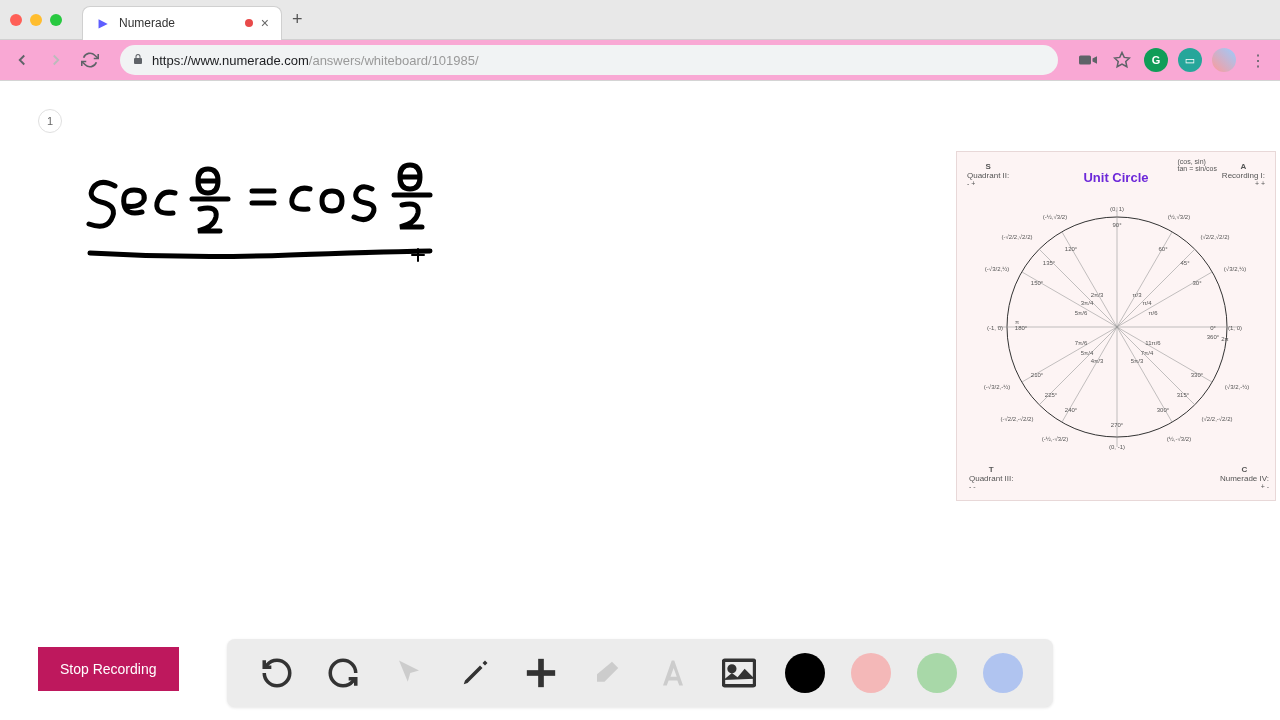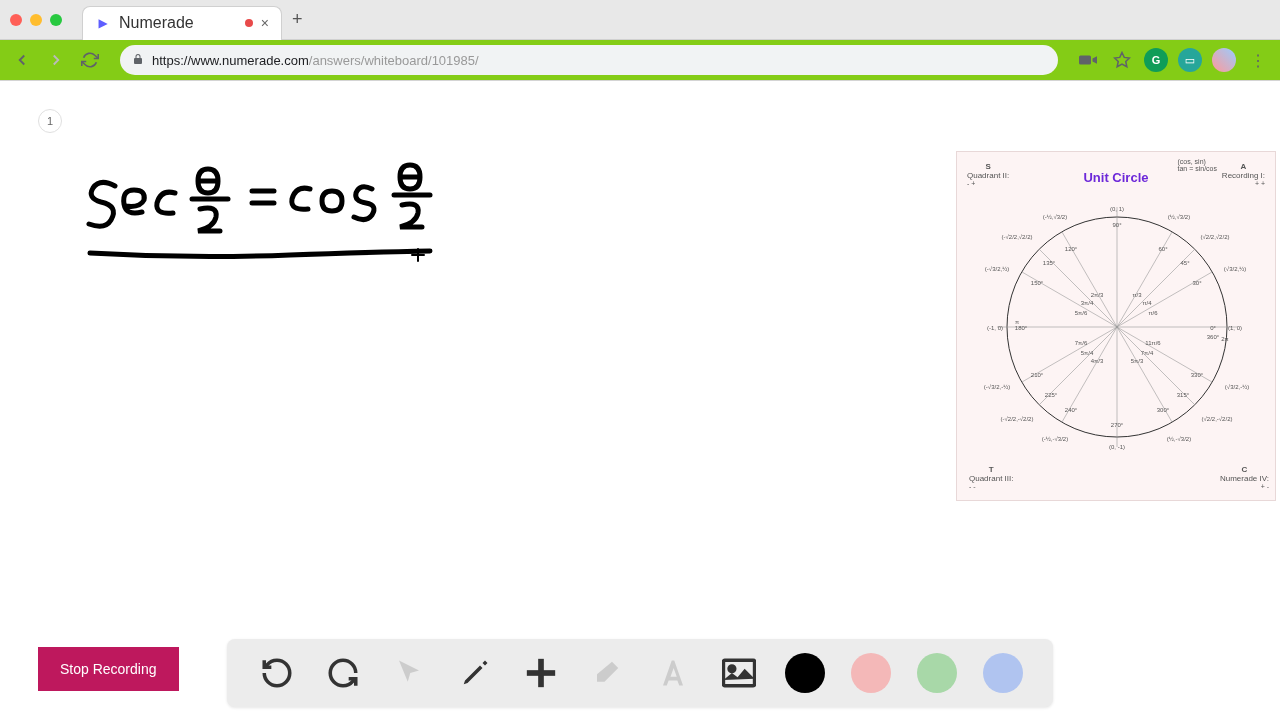--- a/index.html
+++ b/index.html
@@ -8,26 +8,26 @@
     
     .browser-chrome { background: #f1f1f1; border-bottom: 1px solid #d4d4d4; }
     .titlebar { height: 40px; display: flex; align-items: center; padding: 0 10px; background: #e8e8e8; border-bottom: 1px solid #d0d0d0; }
     .traffic-lights { display: flex; gap: 8px; margin-right: 20px; }
     .traffic-light { width: 12px; height: 12px; border-radius: 50%; }
     .tl-close { background: #ff5f57; }
     .tl-min { background: #ffbd2e; }
     .tl-max { background: #28c940; }
     .tab { display: flex; align-items: center; background: #fff; border-radius: 8px 8px 0 0; padding: 6px 12px; height: 34px; margin-top: 6px; gap: 8px; min-width: 200px; border: 1px solid #d0d0d0; border-bottom: none; }
     .tab-favicon { width: 16px; height: 16px; display: flex; align-items: center; justify-content: center; font-size: 12px; color: #5e5eff; }
-    .tab-title { font-size: 16px; color: #333; flex: 1; }
+    .tab-title { font-size: 12px; color: #333; flex: 1; }
     .tab-rec { width: 8px; height: 8px; background: #e84a4a; border-radius: 50%; }
     .tab-close { font-size: 14px; color: #666; cursor: pointer; }
     .new-tab { margin-left: 10px; font-size: 18px; color: #555; }
     
-    .toolbar { height: 40px; display: flex; align-items: center; padding: 0 10px; gap: 10px; background: #84cc16; }
+    .toolbar { height: 40px; display: flex; align-items: center; padding: 0 10px; gap: 10px; background: #f9a8d4; }
     .nav-btn { width: 24px; height: 24px; display: flex; align-items: center; justify-content: center; color: #5f6368; cursor: pointer; }
     .nav-btn.disabled { color: #bbb; }
     .url-bar { flex: 1; height: 30px; background: #f1f3f4; border-radius: 15px; display: flex; align-items: center; padding: 0 12px; gap: 8px; margin: 0 8px; }
     .url-lock { color: #5f6368; font-size: 12px; }
     .url-text { font-size: 13px; color: #202124; }
     .url-text .path { color: #999; }
     .ext-icon { width: 24px; height: 24px; display: flex; align-items: center; justify-content: center; border-radius: 50%; }
     .ext-green { background: #0f9d58; color: #fff; font-size: 11px; font-weight: bold; }
     .ext-teal { background: #26a69a; color: #fff; font-size: 11px; }
     .ext-avatar { background: linear-gradient(45deg,#ff9999,#99ccff); }

